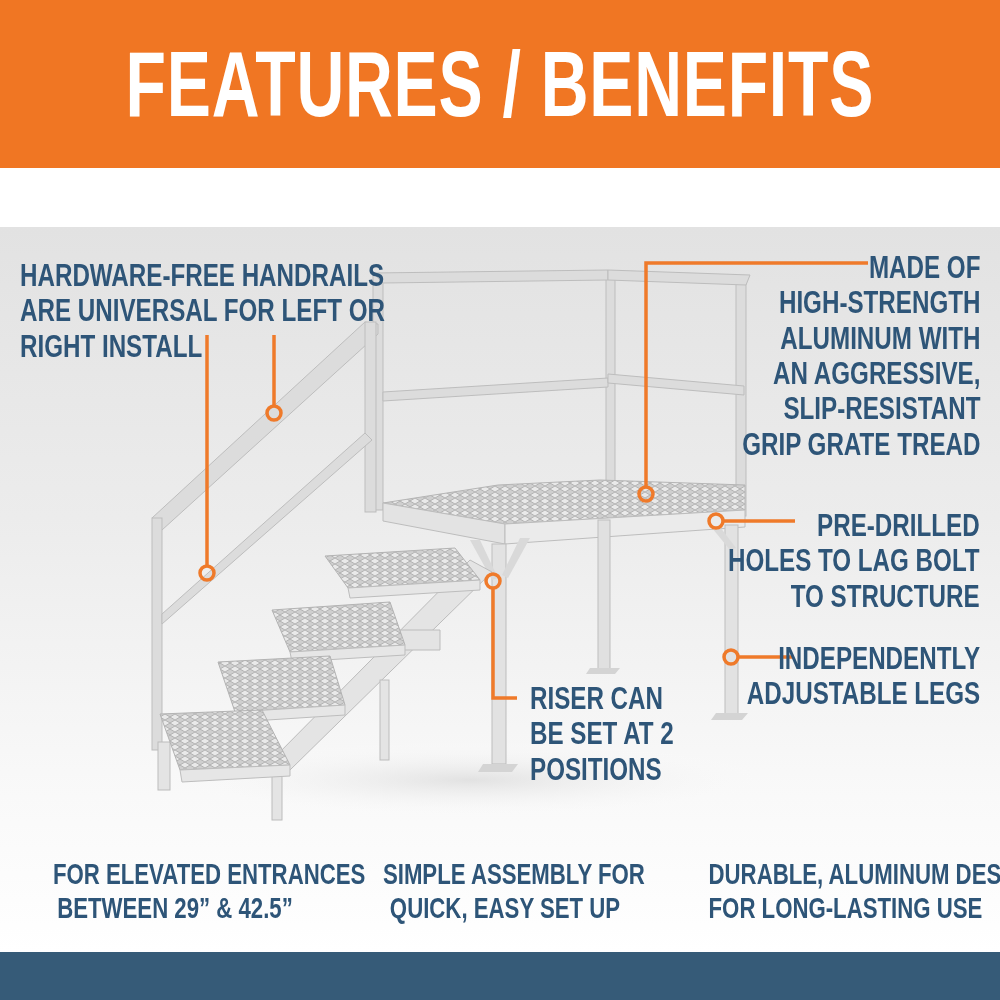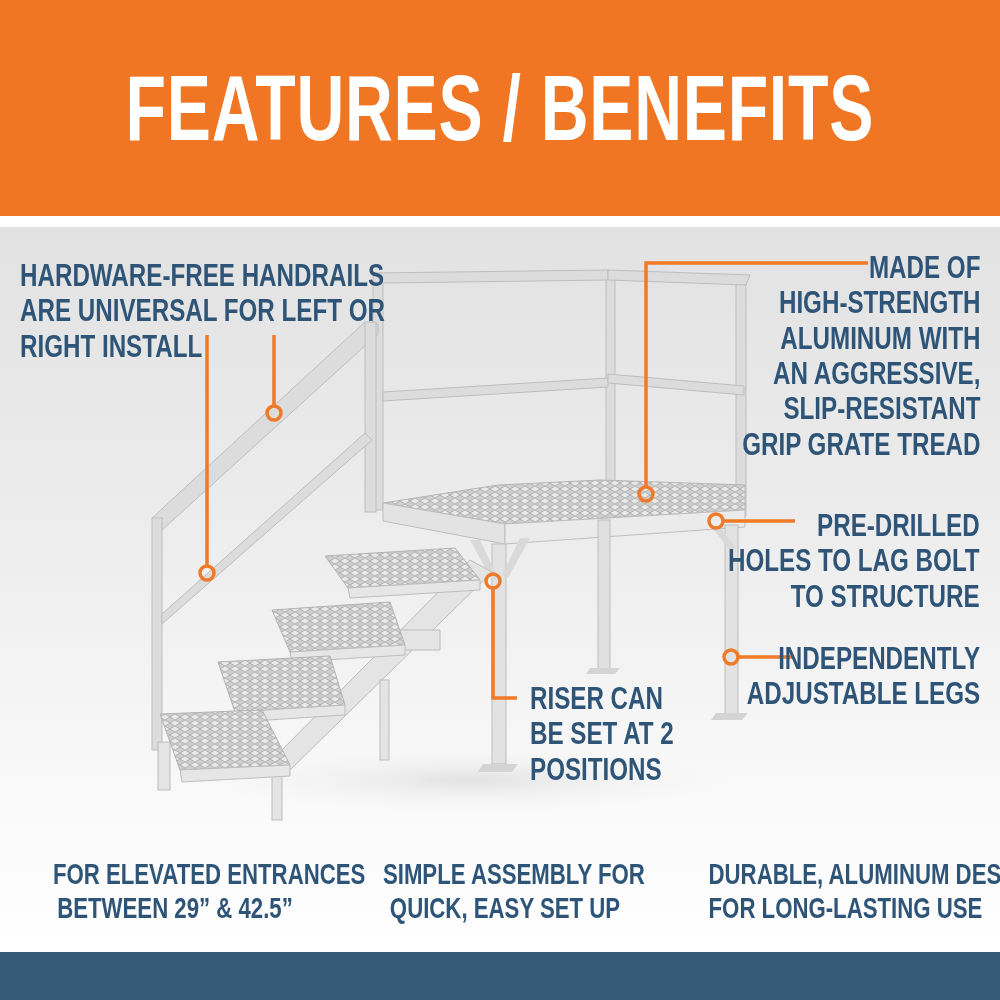--- a/index.html
+++ b/index.html
@@ -2,21 +2,21 @@
 <html><head>
   <meta charset="utf-8">
   <style>
     html, body { margin: 0; padding: 0; }
     body {
       width: 1000px; height: 1000px; overflow: hidden; position: relative;
       font-family: "Liberation Sans", "DejaVu Sans", sans-serif;
       background: #ffffff;
     }
     .header {
-      position: absolute; left: 0; top: 0; width: 1000px; height: 216px;
+      position: absolute; left: 0; top: 0; width: 1000px; height: 168px;
       display: flex; align-items: center; justify-content: center;
     }
     .header h1 {
       margin: 0; color: #ffffff; font-weight: 700;
       font-family: "Liberation Sans", sans-serif;
       font-size: 92px; letter-spacing: 1px;
       transform: scaleX(0.72); transform-origin: center;
       white-space: nowrap;
     }
     .stage {

